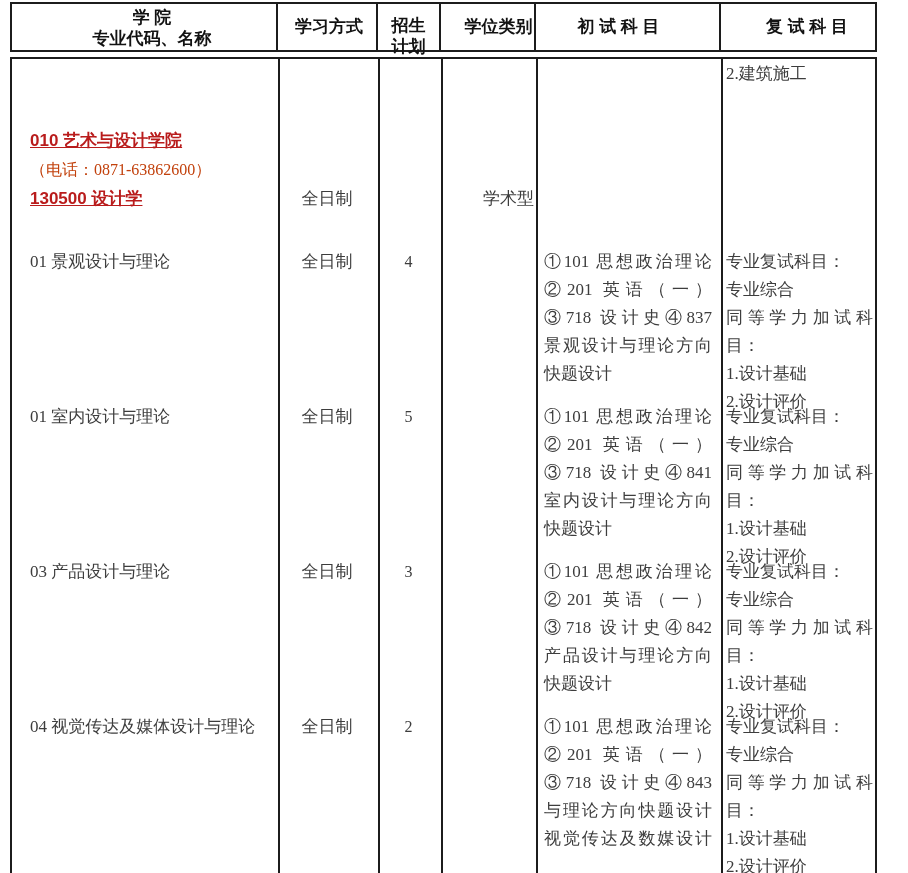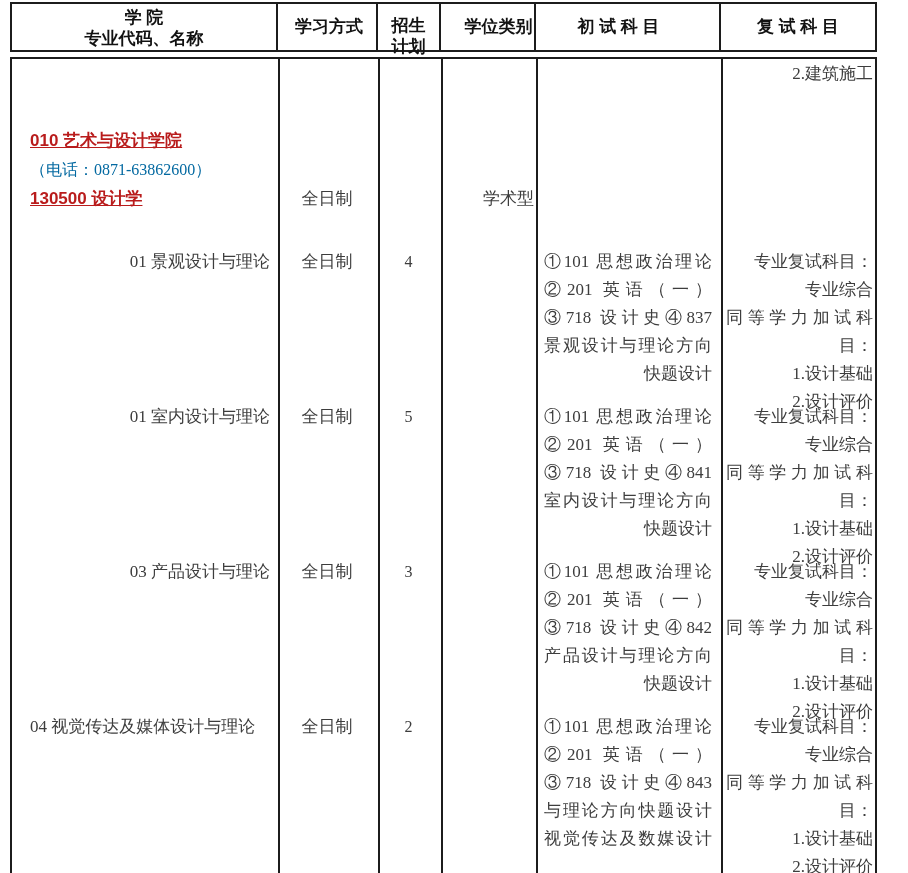--- a/index.html
+++ b/index.html
@@ -25,43 +25,43 @@
   .hline2{position:absolute;top:24px;left:0;right:0;line-height:22px;}
   .hmid{position:absolute;top:12px;left:0;right:0;line-height:22px;}
   
   .bodybox{
     position:absolute;left:10px;top:57px;width:867px;height:816px;
     border-left:2px solid #1c1c1c;border-right:2px solid #1c1c1c;border-top:2px solid #1c1c1c;
     box-sizing:border-box;
   }
   .vsep{position:absolute;top:0;bottom:0;width:2px;background:#1c1c1c;}
   
-  .ln{line-height:28px;height:28px;white-space:nowrap;text-align:right;}
+  .ln{line-height:28px;height:28px;white-space:nowrap;}
   .just{text-align:justify;text-align-last:justify;white-space:normal;overflow:hidden;}
   .bold{font-family:"Liberation Sans","DejaVu Sans",sans-serif;font-weight:700;color:#b91c1c;text-decoration:underline;}
   .carryover{position:absolute;left:726px;top:60px;width:147px;}
   .college{position:absolute;left:30px;top:126px;width:245px;}
   .college .cl{line-height:29px;height:29px;white-space:nowrap;}
-  .college .phone{font-size:16px;color:#0369a1;}
+  .college .phone{font-size:16px;color:#c2410c;}
   .cmode{position:absolute;left:278px;top:184px;width:98px;text-align:center;line-height:29px;}
   .cdegree{position:absolute;left:439px;top:184px;width:95px;text-align:right;line-height:29px;}
   .prow{position:absolute;left:0;width:908px;height:0;}
   .pname{position:absolute;left:30px;width:240px;line-height:28px;}
   .pmode{position:absolute;left:278px;width:98px;text-align:center;line-height:28px;}
   .pquota{position:absolute;left:378px;width:61px;text-align:center;line-height:28px;font-size:16px;}
   .pinit{position:absolute;left:544px;width:168px;}
   .pretest{position:absolute;left:726px;width:147px;}
 </style>
 </head>
 <body>
 
 <div id="doc">
 
   <div class="hdr">
-    <div class="hcell" style="left:0;width:264px;border-radius:23px;">
+    <div class="hcell" style="left:8px;width:264px;border-radius:23px;">
       <div class="hline1">学  院</div>
       <div class="hline2">专业代码、名称</div>
     </div>
     <div class="hsep" style="left:264px;"></div>
     <div class="hcell" style="left:266px;width:102px;">
       <div class="hmid">学习方式</div>
     </div>
     <div class="hsep" style="left:364px;"></div>
     <div class="hcell" style="left:366px;width:61px;margin-top:8px;">
       <div class="hline1">招生</div>
@@ -69,21 +69,21 @@
     </div>
     <div class="hsep" style="left:427px;"></div>
     <div class="hcell" style="left:429px;width:115px;">
       <div class="hmid">学位类别</div>
     </div>
     <div class="hsep" style="left:522px;"></div>
     <div class="hcell" style="left:524px;width:165px;">
       <div class="hmid">初 试 科 目</div>
     </div>
     <div class="hsep" style="left:707px;"></div>
-    <div class="hcell" style="left:709px;width:154px;">
+    <div class="hcell" style="left:709px;width:154px;padding-left:18px;">
       <div class="hmid">复 试 科 目</div>
     </div>
   </div>
 
   <div class="bodybox">
     <div class="vsep" style="left:266px;"></div>
     <div class="vsep" style="left:366px;"></div>
     <div class="vsep" style="left:429px;"></div>
     <div class="vsep" style="left:524px;"></div>
     <div class="vsep" style="left:709px;"></div>

